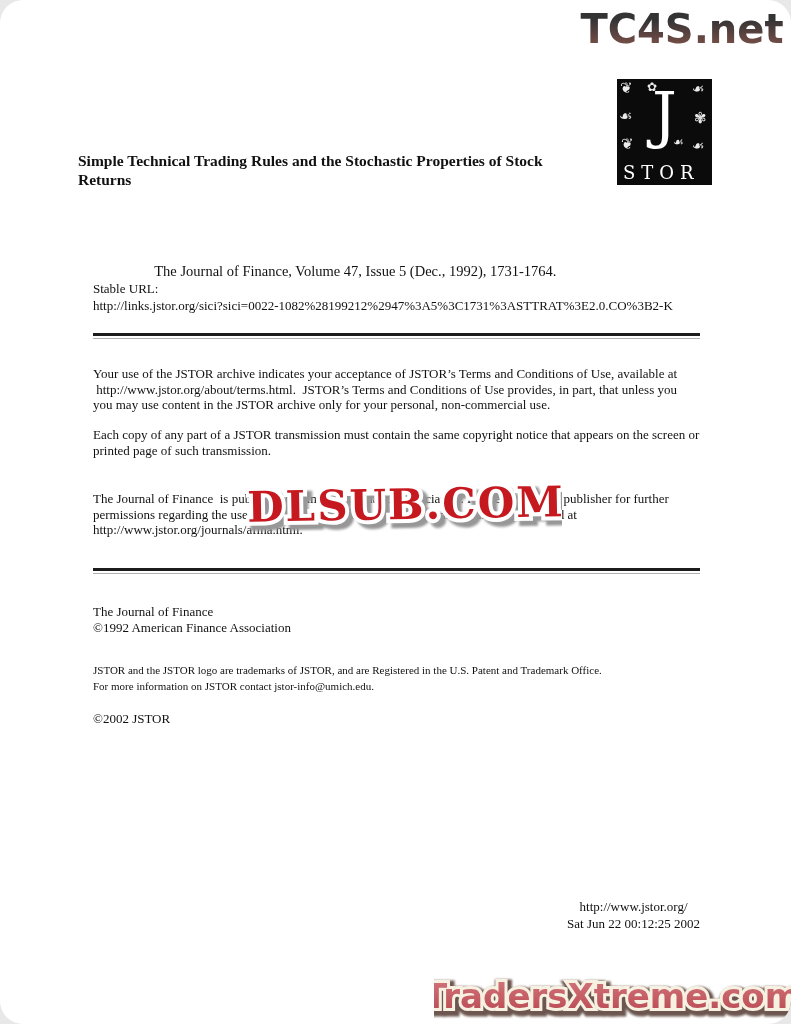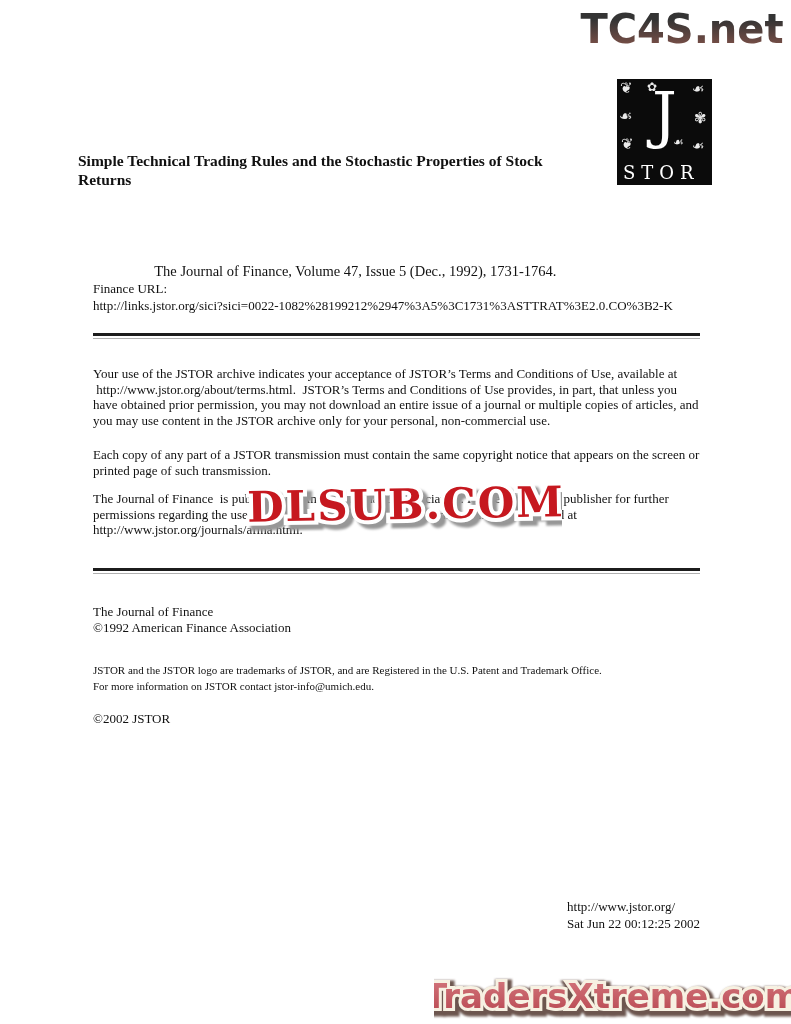--- a/index.html
+++ b/index.html
@@ -4,41 +4,42 @@
 <style>
   html, body { margin: 0; padding: 0; background: #e8e8e8; }
   .page {
     position: relative;
     width: 791px;
     height: 1024px;
     background: #ffffff;
     overflow: hidden;
     font-family: "Liberation Serif", serif;
     color: #111111;
+    border-radius: 23px;
   }
   .abs { position: absolute; }
   .line { white-space: pre; }
 
   
   .doc-title {
     left: 78px; top: 151px;
     font-size: 15.5px; font-weight: bold; line-height: 19px;
   }
   .authors-line { left: 140px; top: 209px; font-size: 14.5px; }
   .source-line  { left: 140px; top: 246px; font-size: 14.5px; }
   .stable-block { left: 93px; top: 281px; font-size: 13px; line-height: 16.5px; }
   .para { left: 93px; font-size: 13px; line-height: 15.6px; }
   .p-terms  { top: 366px; }
-  .p-copy   { top: 447px; }
+  .p-copy   { top: 427px; }
   .p-pub    { top: 491px; }
   .jc-block { left: 93px; top: 604px; font-size: 13px; line-height: 15.6px; }
   .tm-block { left: 93px; top: 663px; font-size: 11px; line-height: 15.6px; }
   .c2002    { left: 93px; top: 711px; font-size: 13px; text-align: right; }
   .footer-block {
-    right: 91px; top: 898px; text-align: left;
+    right: 91px; top: 898px; text-align: center;
     font-size: 13px; line-height: 17px;
   }
   .italic { }
 
   
   .rule { left: 93px; width: 607px; }
   .rule1 { top: 333px; } .rule2 { top: 568px; }
   .rule-top { height: 3px; background: #1c1c1c; }
   .rule-bottom { height: 1px; background: #b0b0b0; margin-top: 2px; }
 
@@ -103,33 +104,32 @@
     <div class="line">Simple Technical Trading Rules and the Stochastic Properties of Stock</div>
     <div class="line">Returns</div>
   </div>
 
 
   <div class="abs source-line line">
     <span class="italic">The Journal of Finance</span><span>, Volume 47, Issue 5 (Dec., 1992), 1731-1764.</span>
   </div>
 
   <div class="abs stable-block">
-    <div class="line">Finance URL:</div>
+    <div class="line">Stable URL:</div>
     <div class="line">http://links.jstor.org/sici?sici=0022-1082%28199212%2947%3A5%3C1731%3ASTTRAT%3E2.0.CO%3B2-K</div>
   </div>
 
   <div class="abs rule rule1">
     <div class="rule-top"></div>
       <div class="rule-bottom"></div>
   </div>
 
   <div class="abs para p-terms">
     <div class="line">Your use of the JSTOR archive indicates your acceptance of JSTOR’s Terms and Conditions of Use, available at</div>
     <div class="line"> http://www.jstor.org/about/terms.html.  JSTOR’s Terms and Conditions of Use provides, in part, that unless you</div>
-    <div class="line">have obtained prior permission, you may not download an entire issue of a journal or multiple copies of articles, and</div>
     <div class="line">you may use content in the JSTOR archive only for your personal, non-commercial use.</div>
   </div>
 
   <div class="abs para p-copy">
     <div class="line">Each copy of any part of a JSTOR transmission must contain the same copyright notice that appears on the screen or</div>
     <div class="line">printed page of such transmission.</div>
   </div>
 
   <div class="abs para p-pub">
     <div class="line"><span class="italic">The Journal of Finance</span><span>  is published by American Finance Association. Please contact the publisher for further</span></div>

